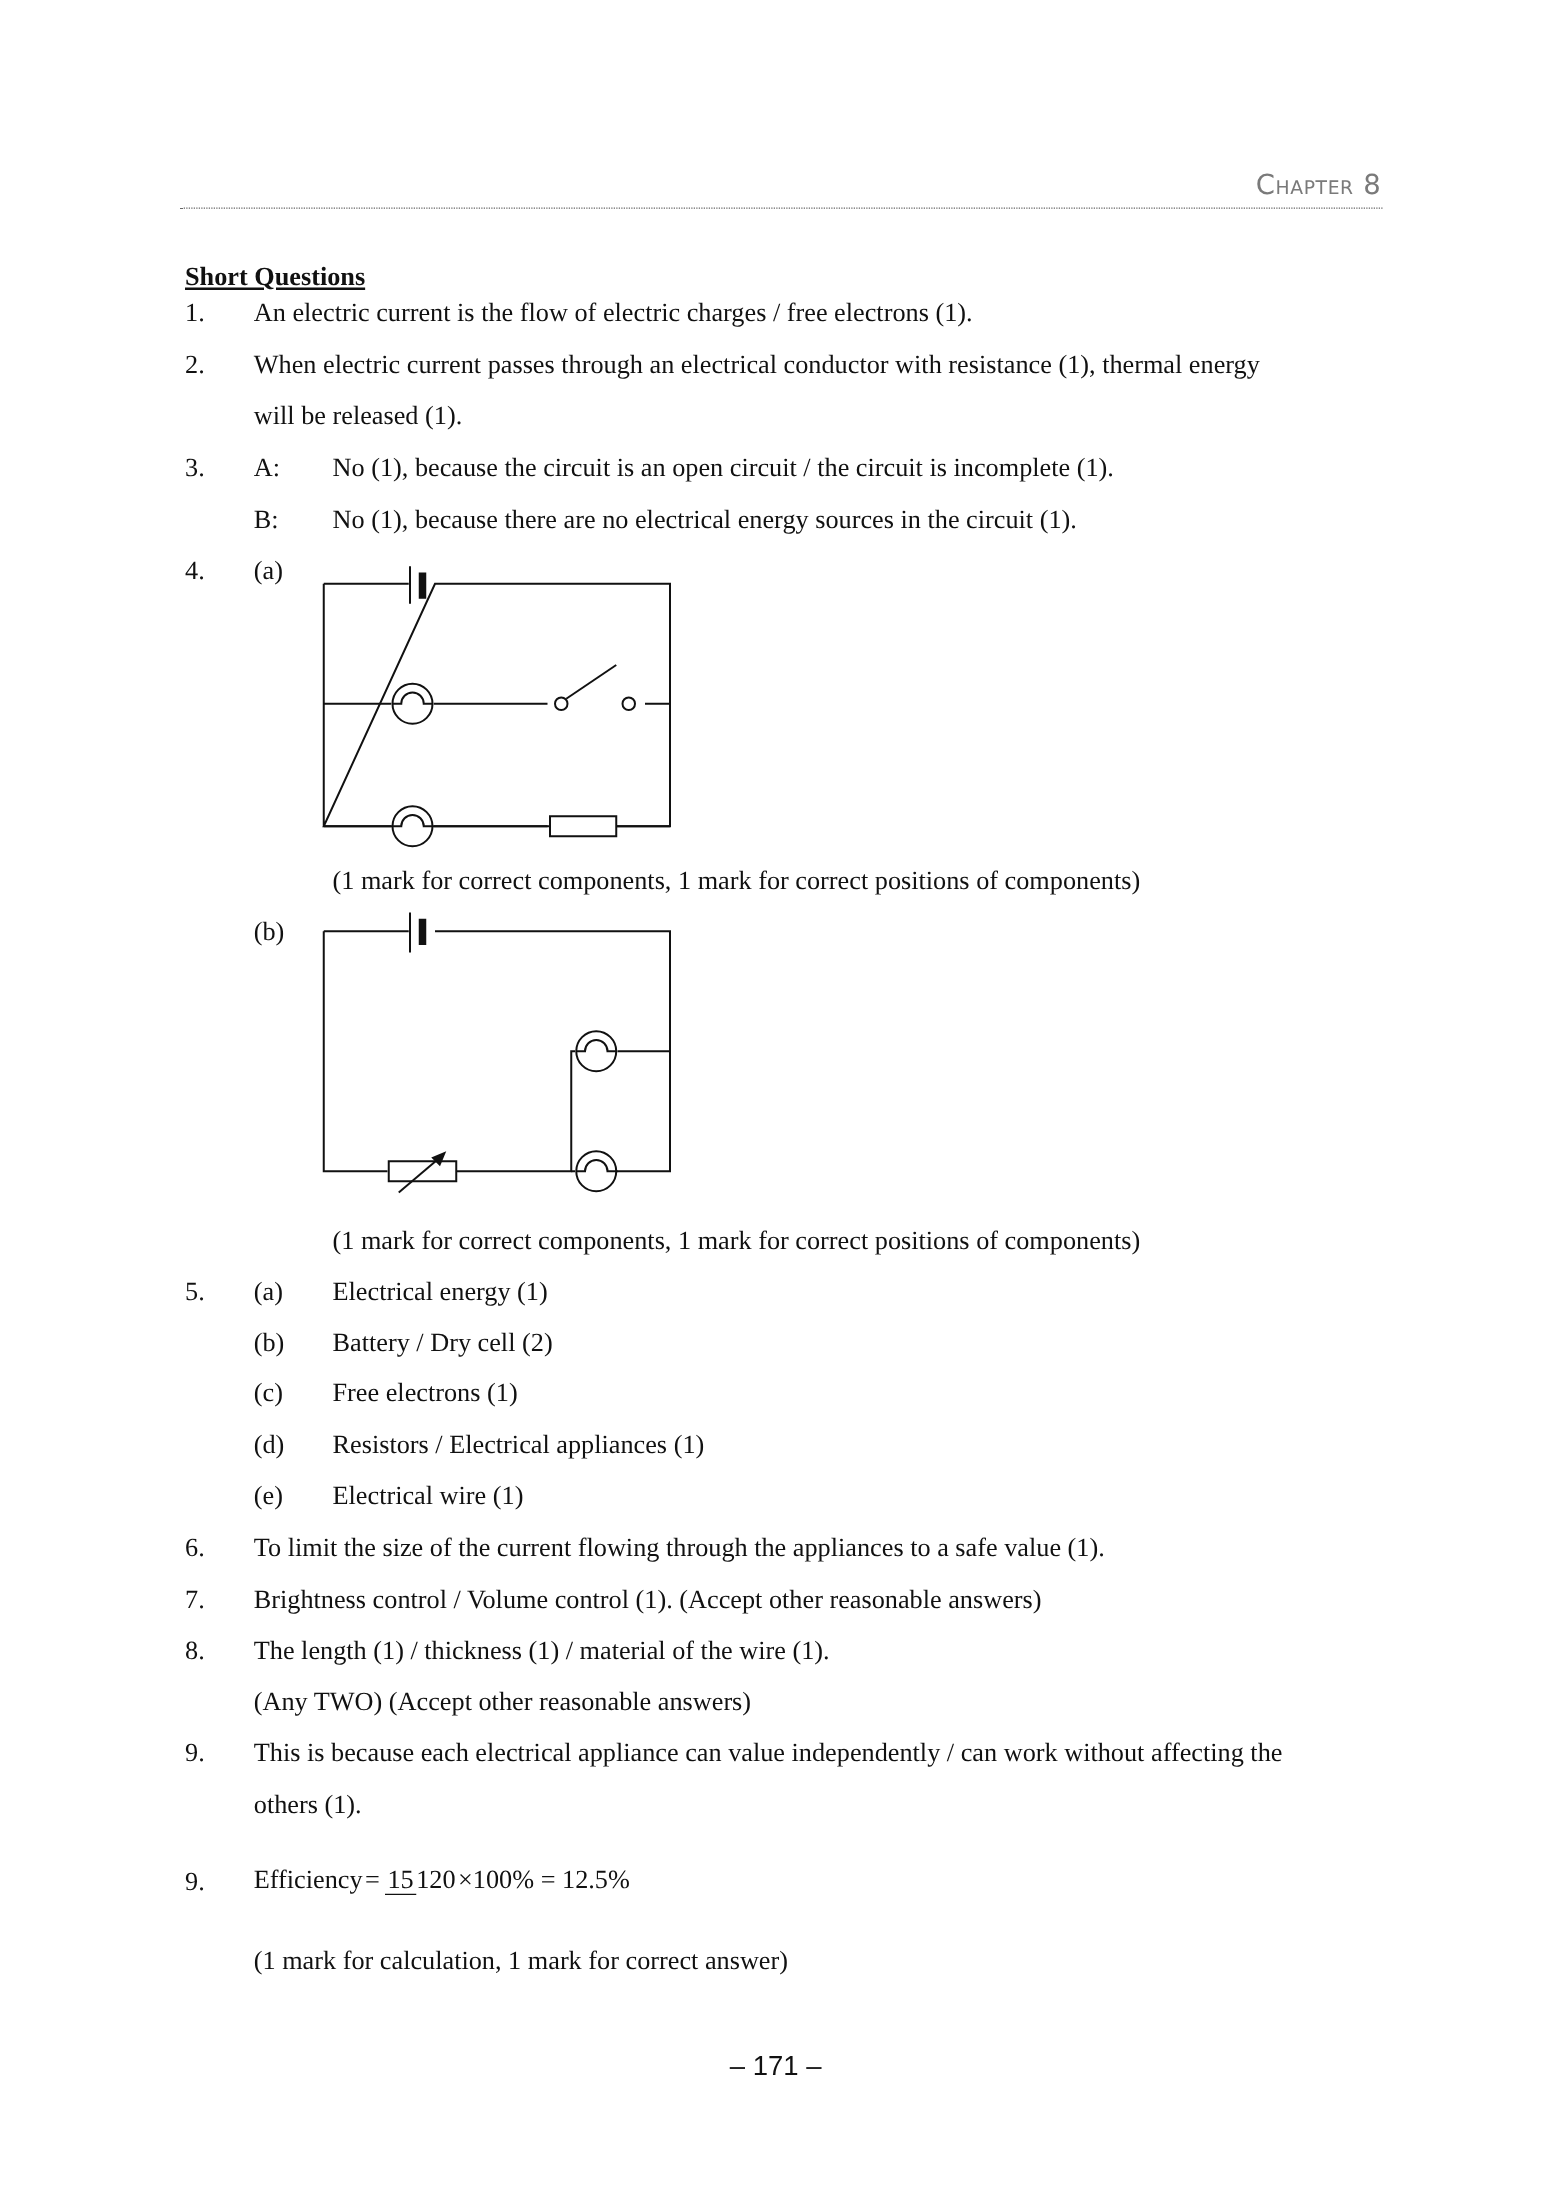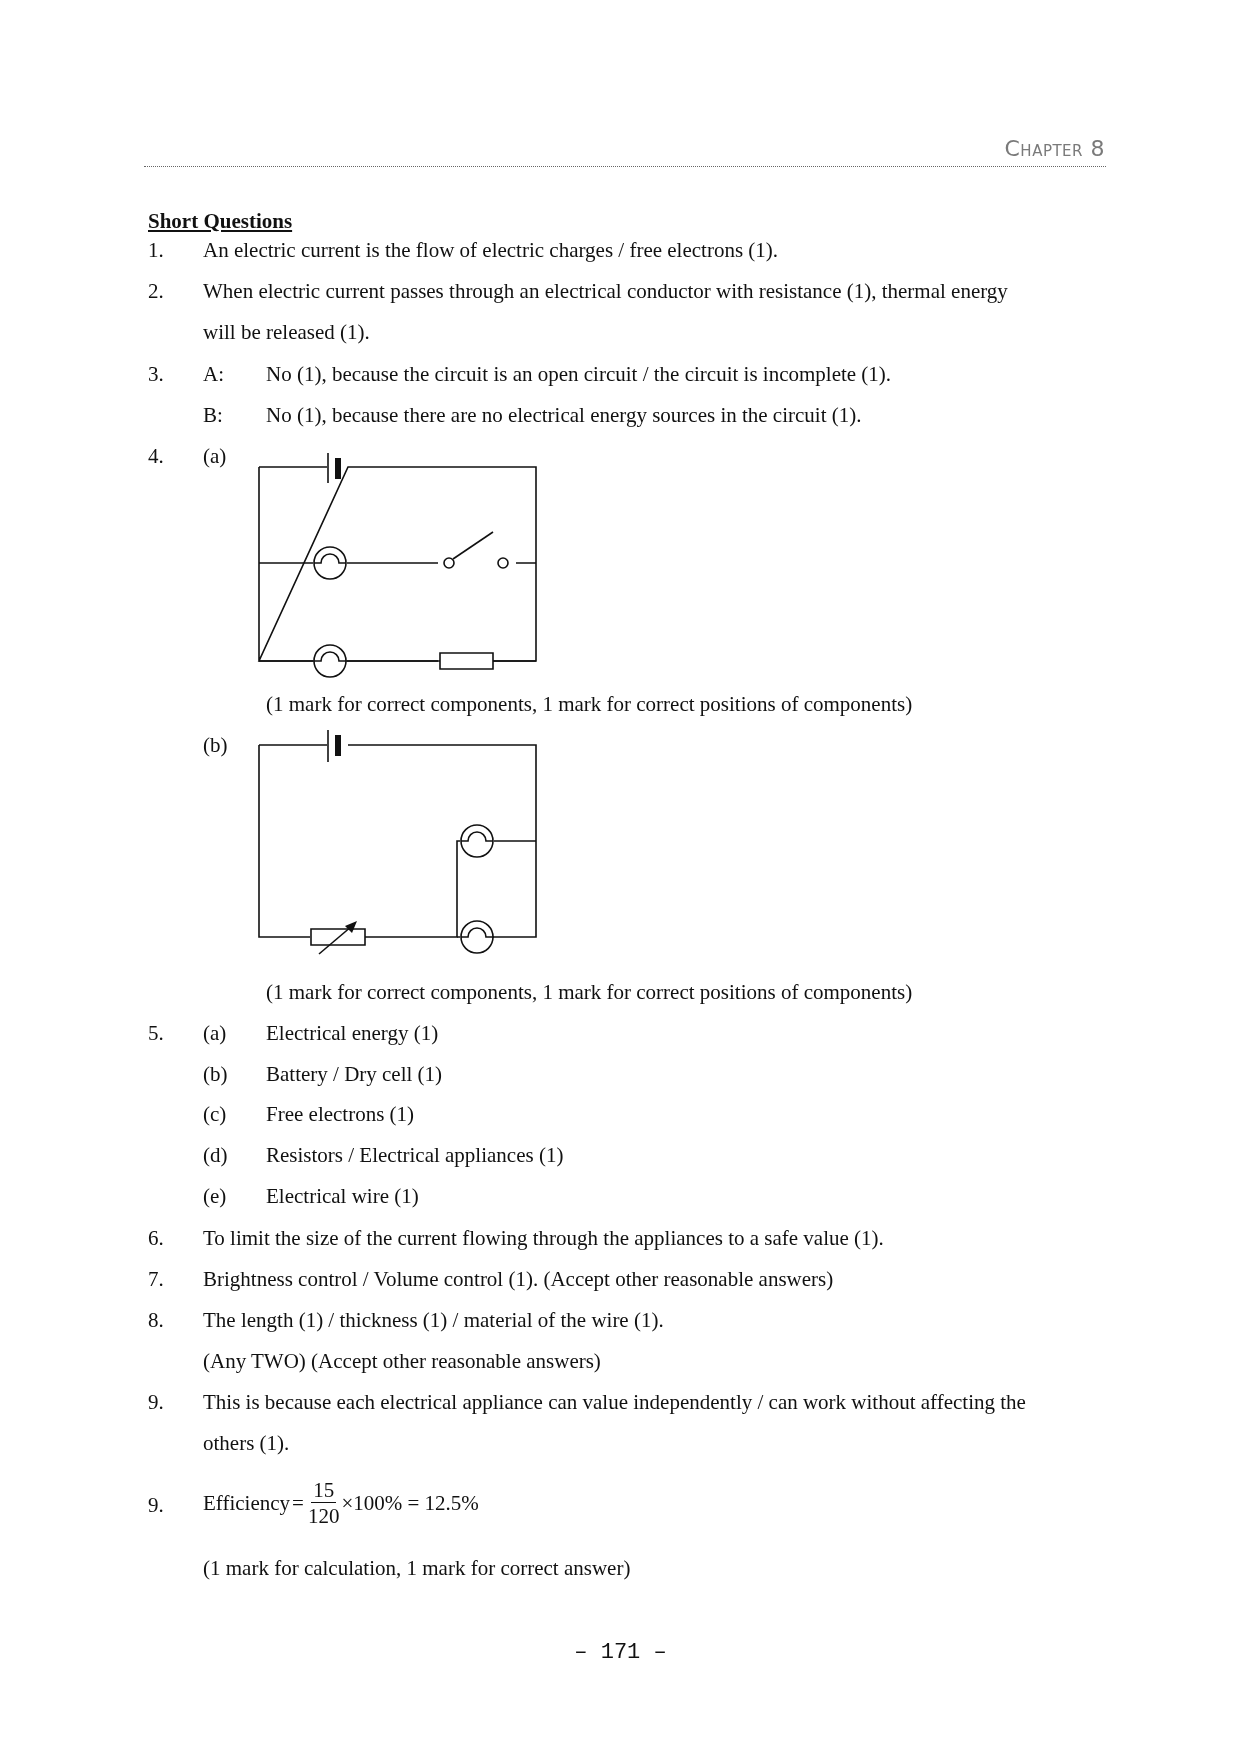--- a/index.html
+++ b/index.html
@@ -10,26 +10,26 @@
                font-weight: normal; color: #7a7a7a; font-size: 22px; letter-spacing: 0.5px;
                font-variant: small-caps; }
     .rule { left: 144px; top: 166px; width: 962px; height: 0; border-top: 1px dotted #666; }
     .heading { left: 148px; top: 197px; font-size: 21px; font-weight: bold; text-decoration: underline; margin-top: 12px; }
     .t { font-size: 21px; line-height: 24px; }
     .num { left: 148px; }
     .c1 { left: 203px; }
     .c2 { left: 266px; }
     svg.circuit { position: absolute; overflow: visible; }
     svg.circuit * { vector-effect: non-scaling-stroke; }
-    .frac { display: inline-flex; flex-direction: column; align-items: center; vertical-align: middle;
+    .frac { display: inline-flex; flex-direction: row; align-items: center; vertical-align: middle;
             margin: 0 2px; }
     .frac .n { border-bottom: 1px solid #111; padding: 0 2px; line-height: 24px; }
     .frac .d { line-height: 26px; }
     .pageno { left: 0; width: 1241px; top: 1640px; text-align: center; font-size: 22px;
-              font-family: Liberation Mono, monospace; }
+              font-family: Liberation Sans, sans-serif; }
   </style>
 </head>
 <body>
 
 <div class="abs chapter">Chapter 8</div>
 <div class="abs rule"></div>
 
 <div class="abs heading">Short Questions</div>
 
 <div class="abs t num" style="top:238px">1.</div>
@@ -114,21 +114,21 @@
     <polygon points="107,191 95,196 102,203" fill="#111" stroke="none"></polygon>
   </g>
 </svg>
 
 <div class="abs t c2" style="top:980px">(1 mark for correct components, 1 mark for correct positions of components)</div>
 
 <div class="abs t num" style="top:1021px">5.</div>
 <div class="abs t c1" style="top:1021px">(a)</div>
 <div class="abs t c2" style="top:1021px">Electrical energy (1)</div>
 <div class="abs t c1" style="top:1062px">(b)</div>
-<div class="abs t c2" style="top:1062px">Battery / Dry cell (1)</div>
+<div class="abs t c2" style="top:1062px">Battery / Dry cell (2)</div>
 <div class="abs t c1" style="top:1102px">(c)</div>
 <div class="abs t c2" style="top:1102px">Free electrons (1)</div>
 <div class="abs t c1" style="top:1143px">(d)</div>
 <div class="abs t c2" style="top:1143px">Resistors / Electrical appliances (1)</div>
 <div class="abs t c1" style="top:1184px">(e)</div>
 <div class="abs t c2" style="top:1184px">Electrical wire (1)</div>
 
 <div class="abs t num" style="top:1226px">6.</div>
 <div class="abs t c1" style="top:1226px">To limit the size of the current flowing through the appliances to a safe value (1).</div>
 

